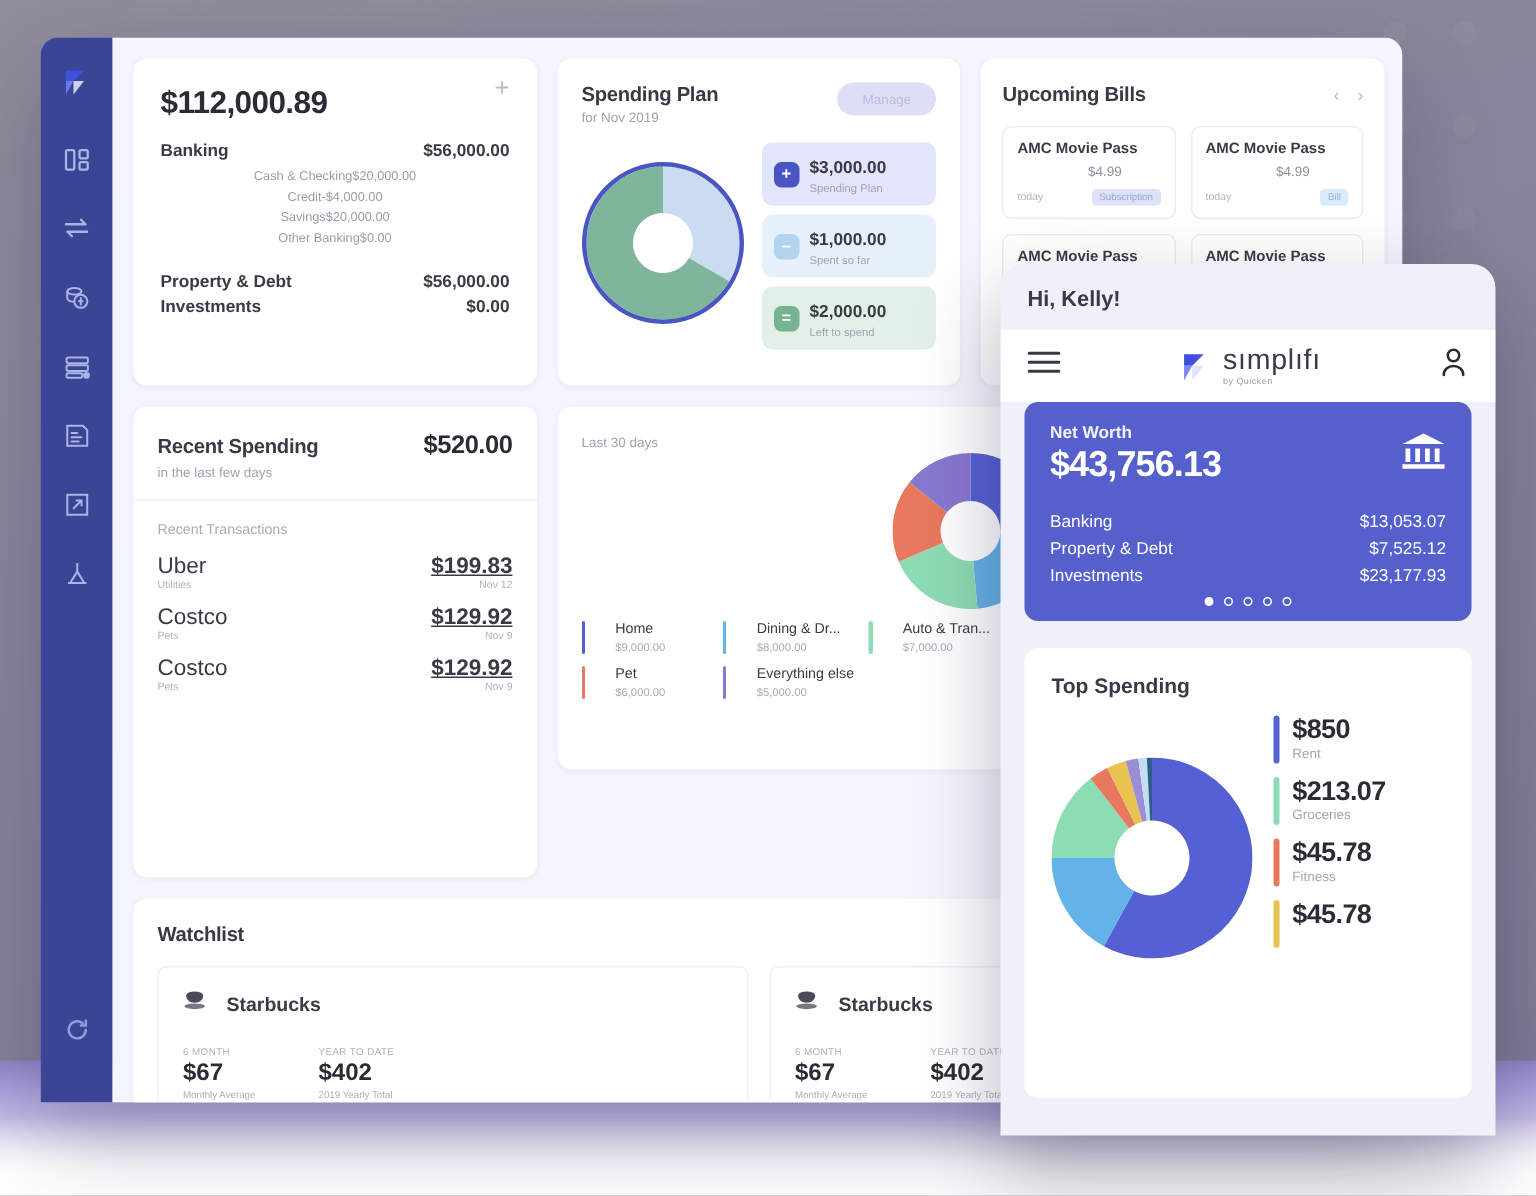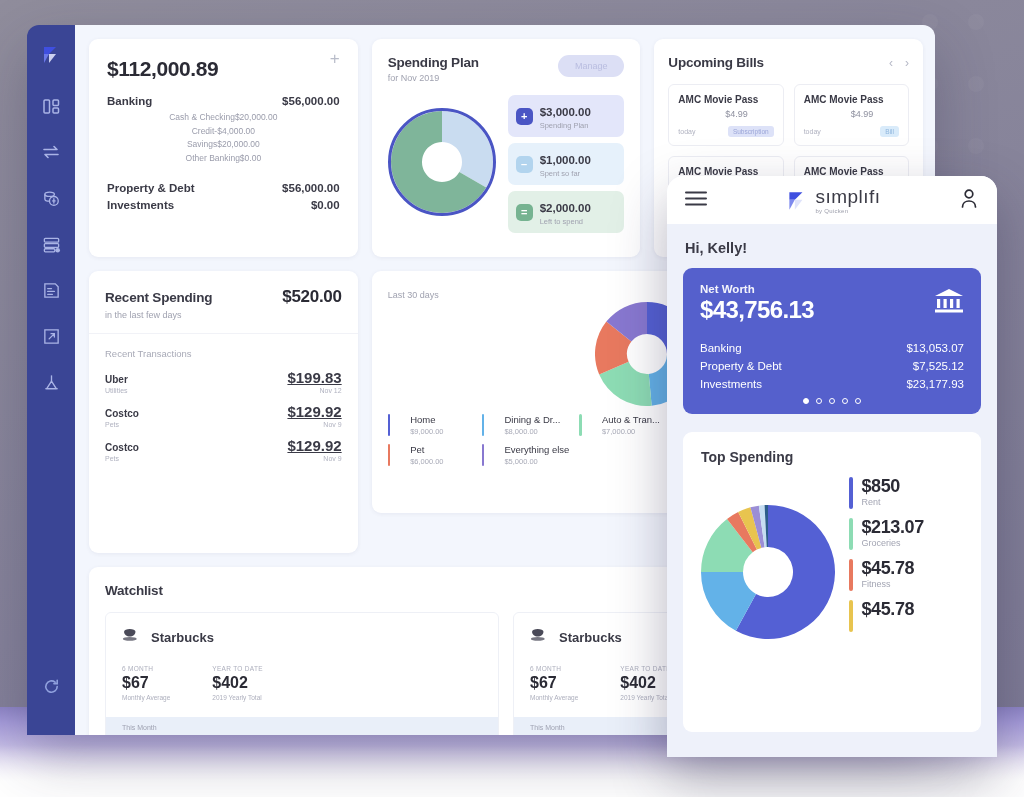--- a/index.html
+++ b/index.html
@@ -80,29 +80,29 @@
   .bill-card { border: 1px solid #ecedf3; border-radius: 6px; padding: 9px 9px 8px; }
   .bill-name { font-size: 10px; font-weight: 600; color: #3a3a46; }
   .bill-amt { font-size: 9px; color: #8e909f; margin-top: 4px; margin-left: 47px; }
   .bill-foot { display: flex; align-items: center; justify-content: space-between; margin-top: 7px; }
   .bill-when { font-size: 7px; color: #b0b2c0; }
   .bill-badge { font-size: 6.5px; padding: 2px 5px; border-radius: 3px; }
   .badge-subscription { background: #dde2f8; color: #9ca6d8; }
   .badge-bill { background: #d9ebfa; color: #8fb6dd; }
 
   
-  #recent-spending-card { height: 282px; }
+  #recent-spending-card { height: 314px; }
   #recent-spending-head { padding: 16px 16px 13px; border-bottom: 1px solid #f1f2f7; }
   #recent-spending-topline { display: flex; justify-content: space-between; align-items: baseline; }
   #recent-spending-total { font-size: 17px; font-weight: 700; color: #2b2b35; letter-spacing: -.3px; }
   #recent-tx-list { padding: 14px 16px 0; }
   #recent-tx-title { font-size: 9.5px; color: #a8aab7; margin-bottom: 10px; }
   .tx { margin-bottom: 9px; }
   .tx-line1 { display: flex; justify-content: space-between; align-items: baseline; }
-  .tx-name { font-size: 10px; font-weight: 700; color: #3a3a46; }
+  .tx-name { font-size: 15px; font-weight: 400; color: #3a3a46; }
   .tx-amt { font-size: 15px; font-weight: 700; color: #3a3a46; text-decoration: underline; }
   .tx-line2 { display: flex; justify-content: space-between; align-items: baseline; margin-top: 1px; }
   .tx-cat, .tx-date { font-size: 7px; color: #b0b2c0; }
 
   
   #top-categories-card { padding: 16px 16px 12px; height: 242px; grid-column: span 2; }
   #cat-donut-wrap { display: flex; justify-content: center; margin-top: 2px; }
   #cat-legend { display: grid; grid-template-columns: repeat(3,1fr); gap: 8px 10px; margin-top: 8px;
     max-width: 276px; }
   .legend-item { display: flex; gap: 20px; }
@@ -517,20 +517,22 @@
             </div>
     <div class="wl-foot">This Month</div>
           </div>
         </div>
     </section>
 
   </main>
 </div>
 
 <div id="mobile-window">
+  <div id="mobile-greeting">Hi, Kelly!</div>
+
   <div id="mobile-header">
     <span>
       <svg width="22" height="15" viewBox="0 0 22 15" stroke="#3a3a46" stroke-width="2" stroke-linecap="round">
         <path d="M1 1.5h20M1 7.5h20M1 13.5h20"></path>
       </svg>
     </span>
     <div id="mobile-logo">
       <svg width="24" height="24" viewBox="0 0 22 22">
         <path d="M4 2 L16 2 L9 9 L4 9 Z" fill="#3f4fe0"></path>
         <path d="M4 9 L9 9 L4 18 Z" fill="#7d89ee"></path>
@@ -541,22 +543,20 @@
         <span id="logo-tag">by Quicken</span>
       </div>
     </div>
     <span>
       <svg width="20" height="21" viewBox="0 0 20 21" fill="none" stroke="#2b2b35" stroke-width="1.7" stroke-linecap="round">
         <circle cx="10" cy="6" r="3.8"></circle>
           <path d="M3.5 19c0-3.6 2.9-6 6.5-6s6.5 2.4 6.5 6"></path>
       </svg>
     </span>
   </div>
-
-  <div id="mobile-greeting">Hi, Kelly!</div>
 
   <div id="net-worth-panel">
     <div id="nw-label">Net Worth</div>
     <div id="nw-amount">$43,756.13</div>
     <span id="bank-icon">
       <svg width="30" height="26" viewBox="0 0 30 26" fill="#fff">
         <path d="M15 1 L29 8 H1 Z"></path>
           <rect x="3" y="11" width="3.2" height="9"></rect>
         <rect x="9.5" y="11" width="3.2" height="9"></rect>
           <rect x="16" y="11" width="3.2" height="9"></rect>

